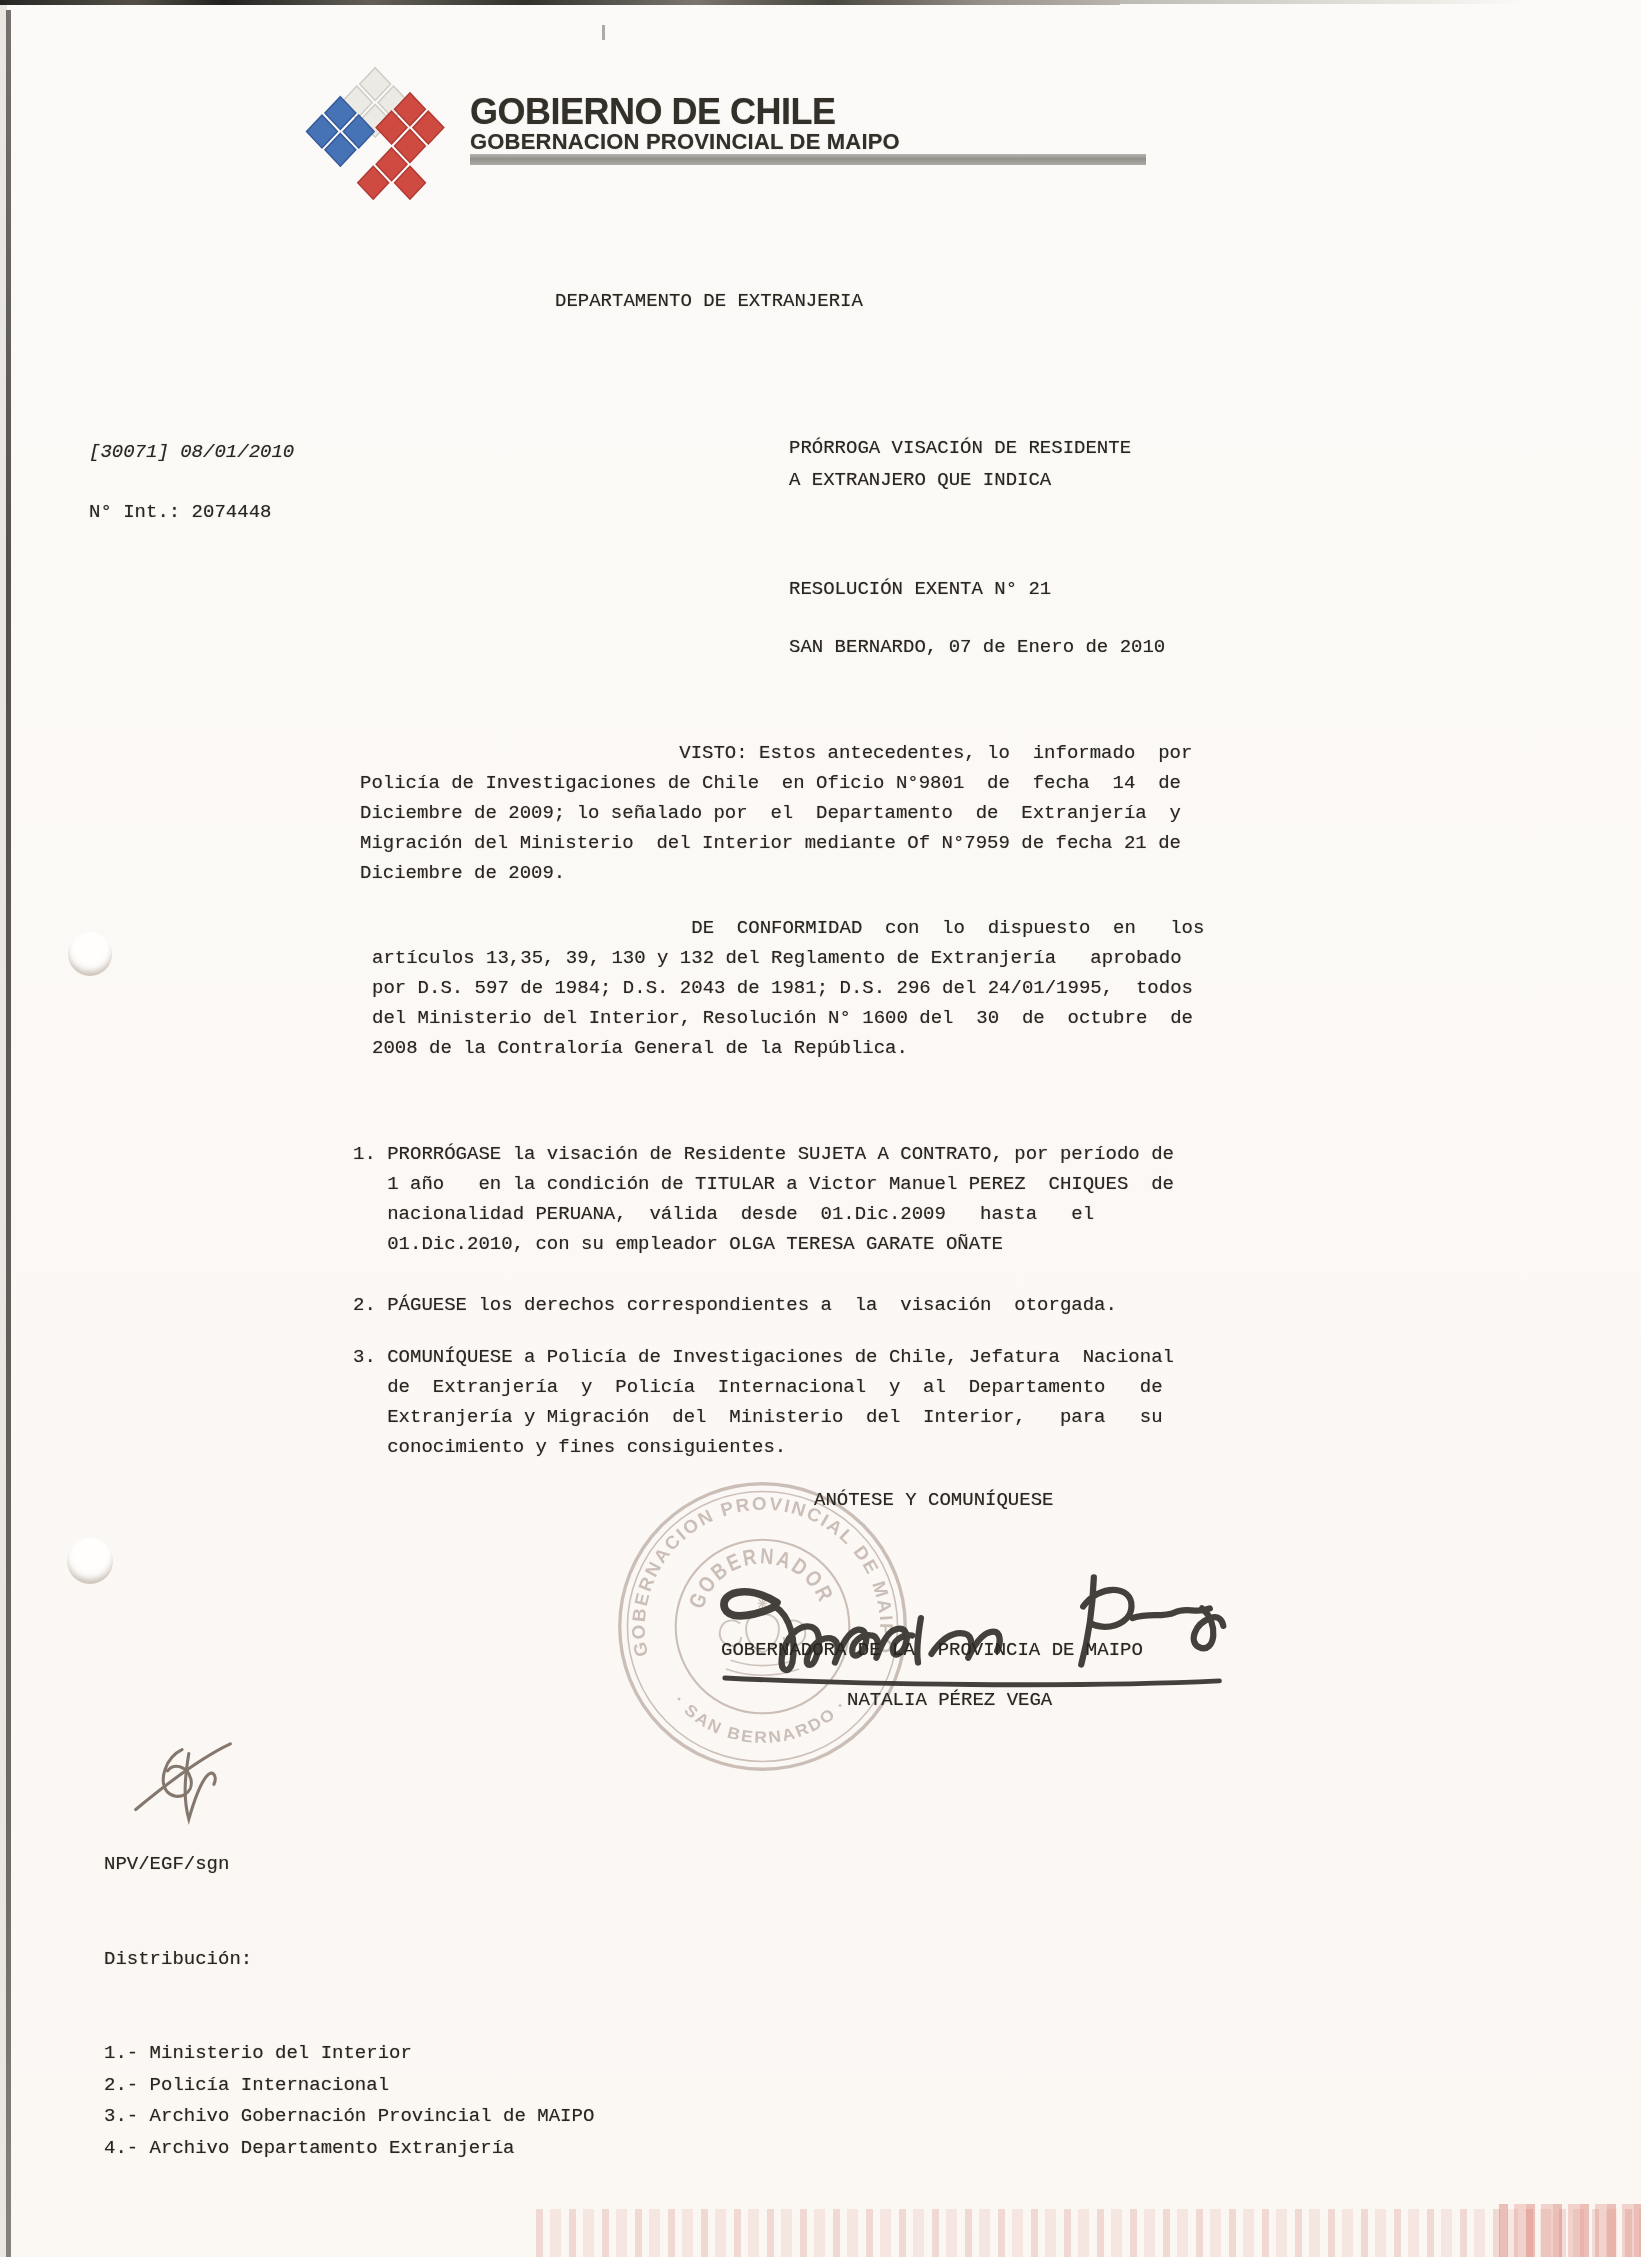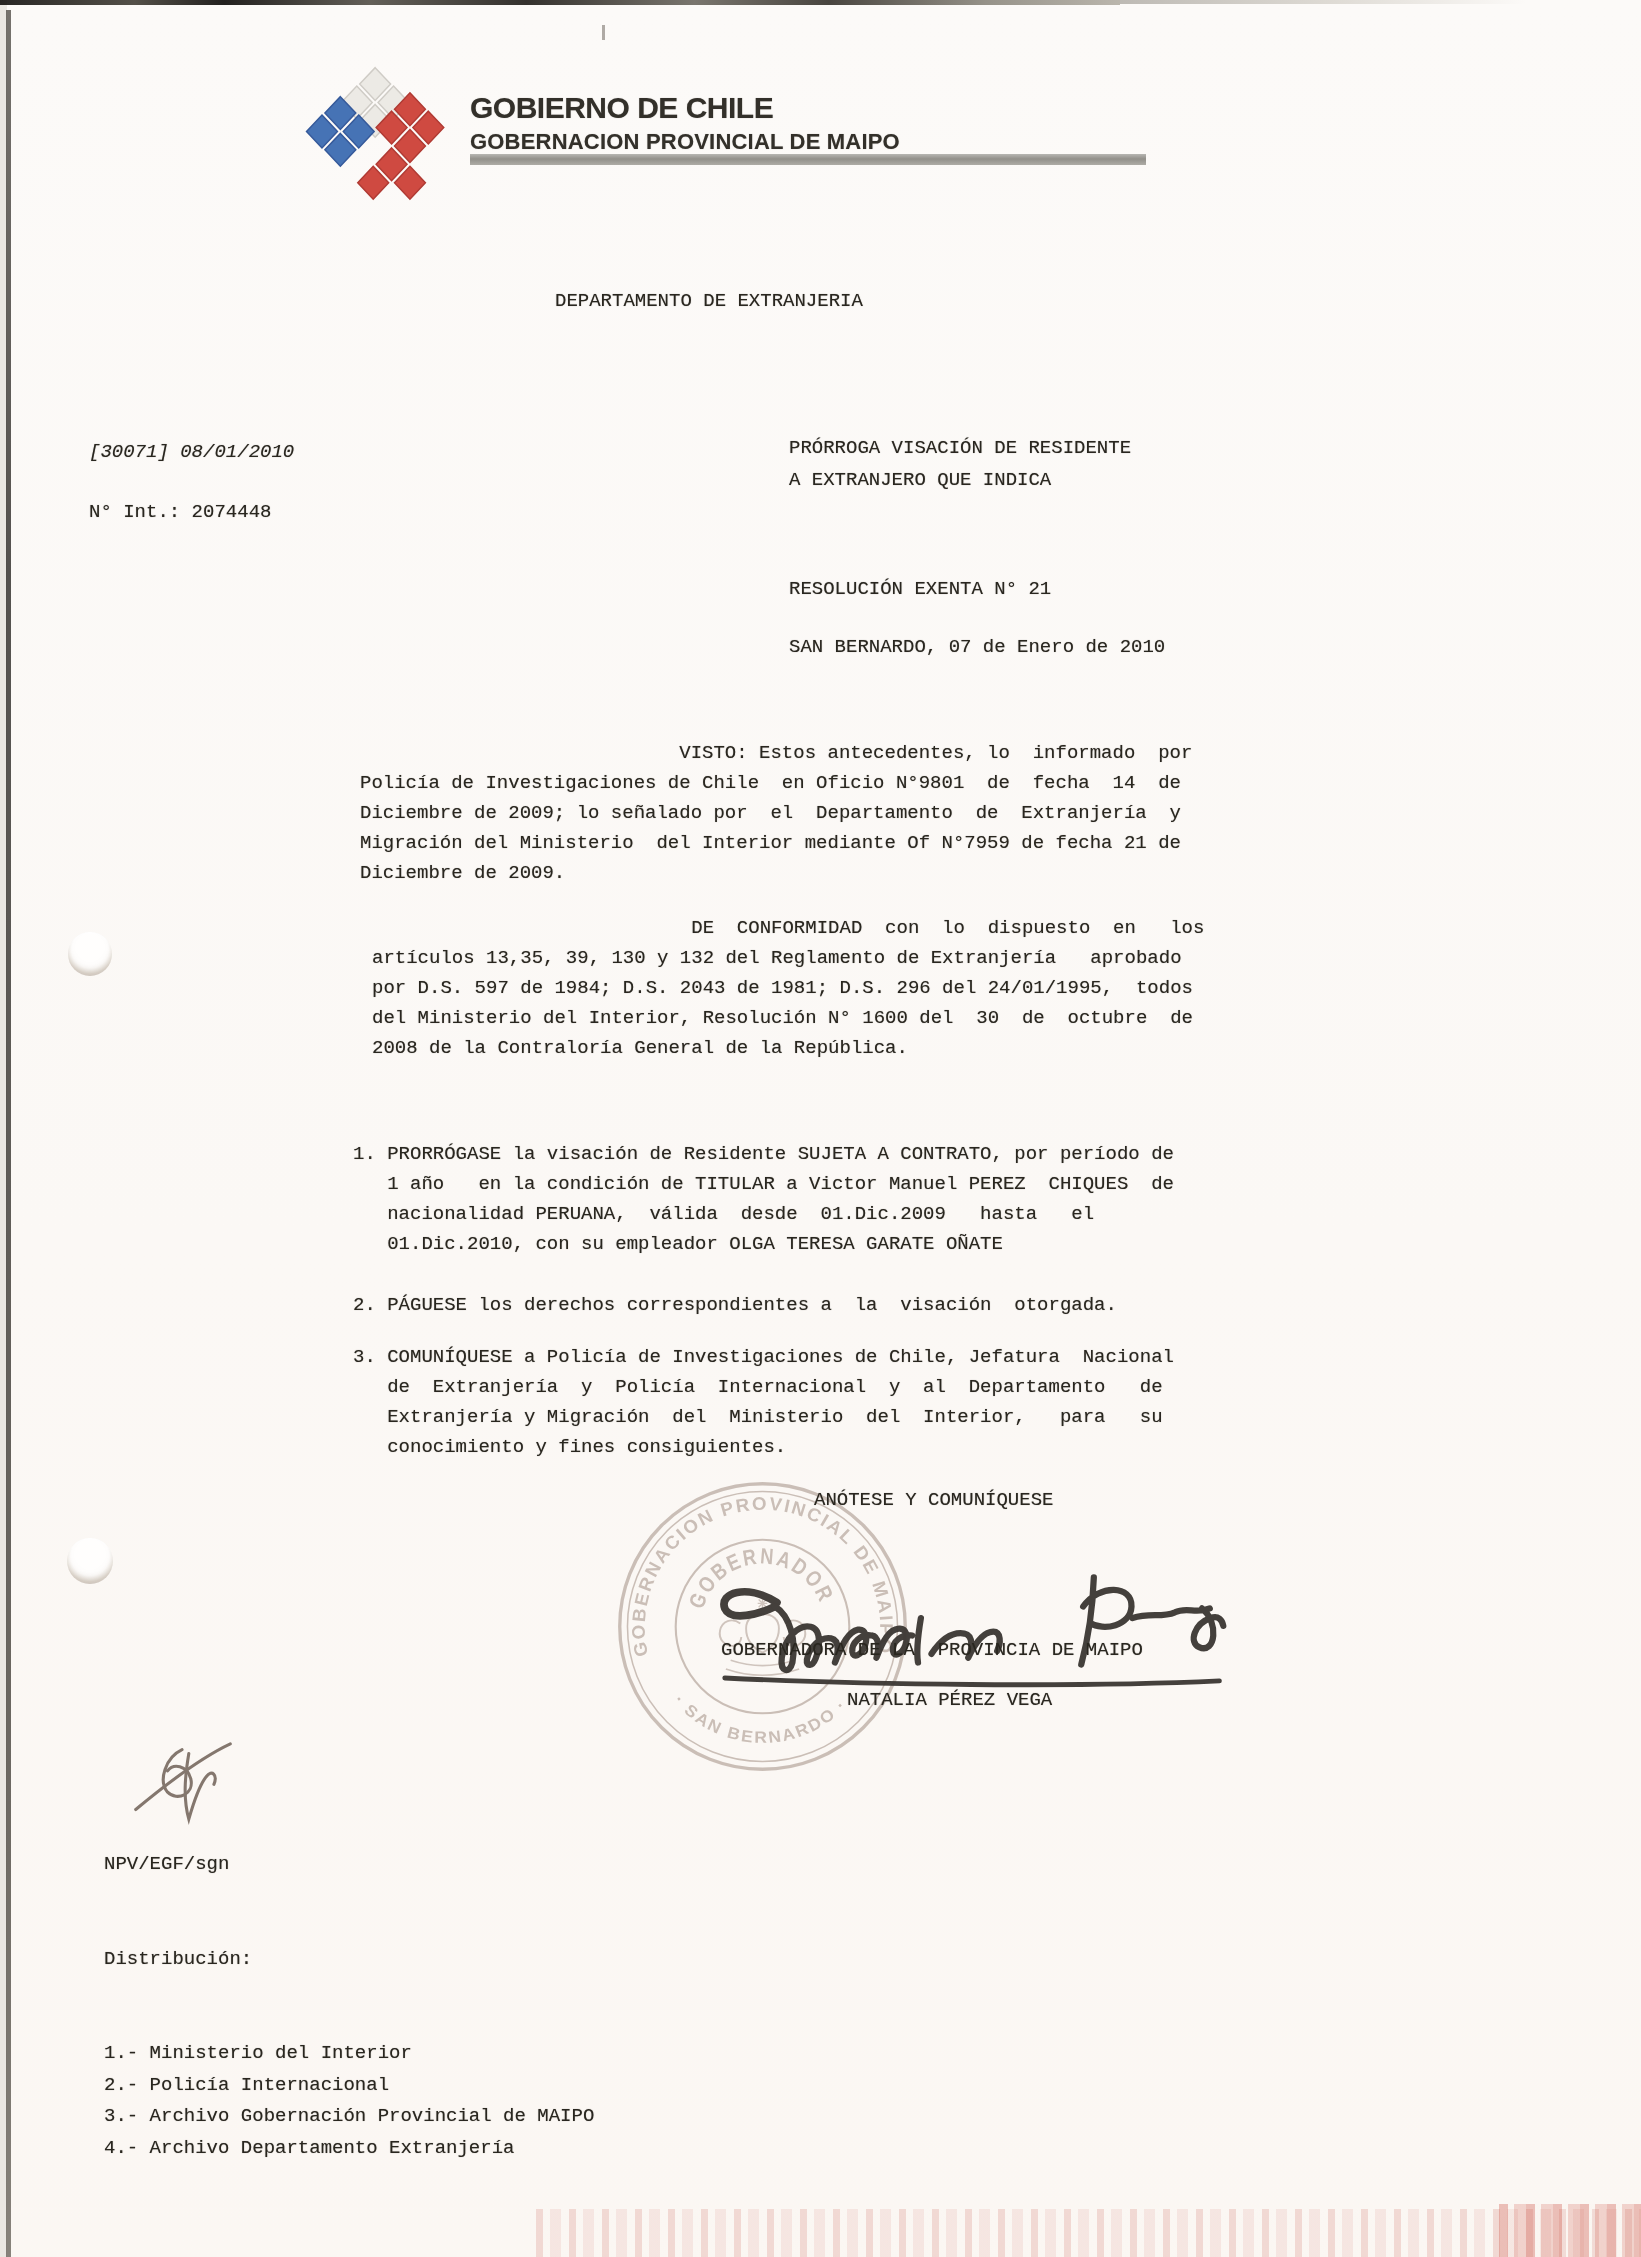--- a/index.html
+++ b/index.html
@@ -1,21 +1,21 @@
 <!DOCTYPE html>
 <html><head>
 <meta charset="utf-8">
 <style>
   html,body{margin:0;padding:0;background:#d8d5d0;}
   .page{position:relative;width:1641px;height:2257px;margin:0 auto;background:linear-gradient(180deg,#fcfaf8 0%,#fbf8f5 55%,#fbf7f3 100%);overflow:hidden;font-family:"Liberation Sans",sans-serif;}
   .abs{position:absolute;}
   .mono{position:absolute;font-family:"Liberation Mono","DejaVu Sans Mono",monospace;font-size:19px;line-height:30px;color:#29261f;white-space:pre;text-shadow:0 0 1px rgba(41,38,31,.45);}
   .mono .tline{white-space:pre;}
   
-  .brand-title{position:absolute;left:470px;top:91px;font-family:"Liberation Sans",sans-serif;font-weight:bold;font-size:30px;letter-spacing:-0.5px;color:#33302a;text-shadow:0 0 1px rgba(51,48,42,.4);}
+  .brand-title{position:absolute;left:470px;top:91px;font-family:"Liberation Sans",sans-serif;font-weight:bold;font-size:36px;letter-spacing:-0.5px;color:#33302a;text-shadow:0 0 1px rgba(51,48,42,.4);}
   .brand-sub{position:absolute;left:470px;top:129px;font-family:"Liberation Sans",sans-serif;font-weight:bold;font-size:22px;letter-spacing:0.2px;color:#33302a;text-shadow:0 0 1px rgba(51,48,42,.4);}
   .brand-bar{position:absolute;left:470px;top:154px;width:676px;height:10.6px;background:linear-gradient(180deg,#b7b6b2,#92908a 45%,#aeaca6);}
   
   .dept{left:555px;top:286px;}
   .ref{left:89px;top:437px;font-style:italic;}
   .intno{left:89px;top:497px;}
   .subject1{left:789px;top:433px;}
   .subject2{left:789px;top:465px;}
   .resol{left:789px;top:574px;}
   .placedate{left:789px;top:632px;}

